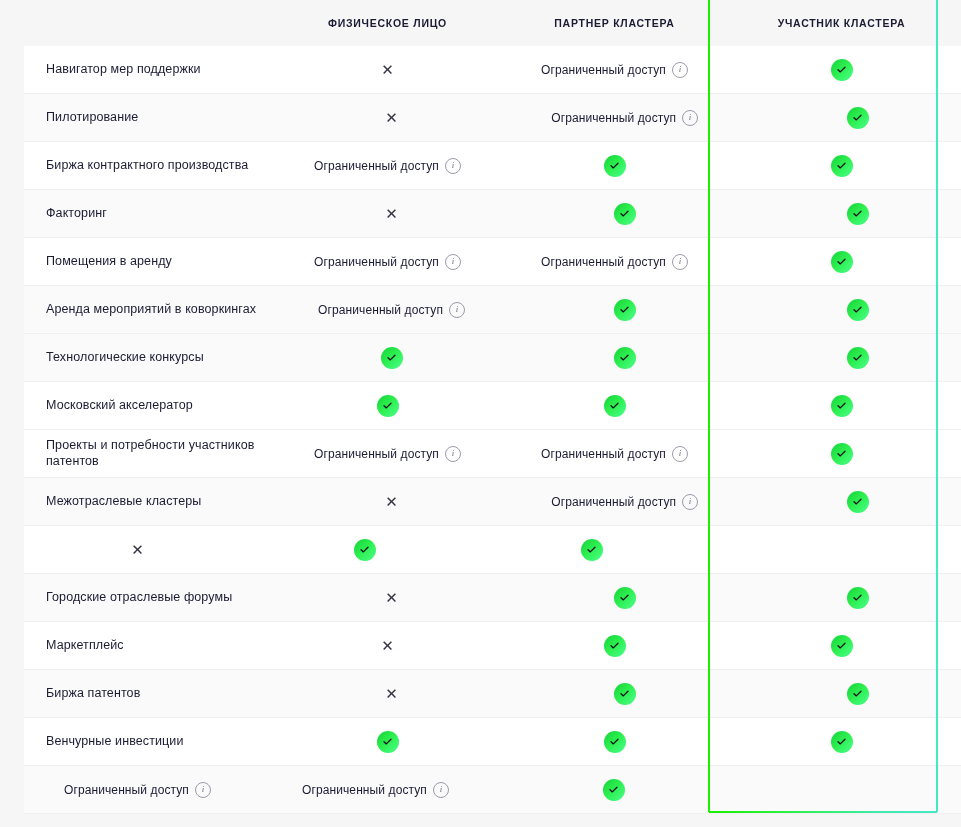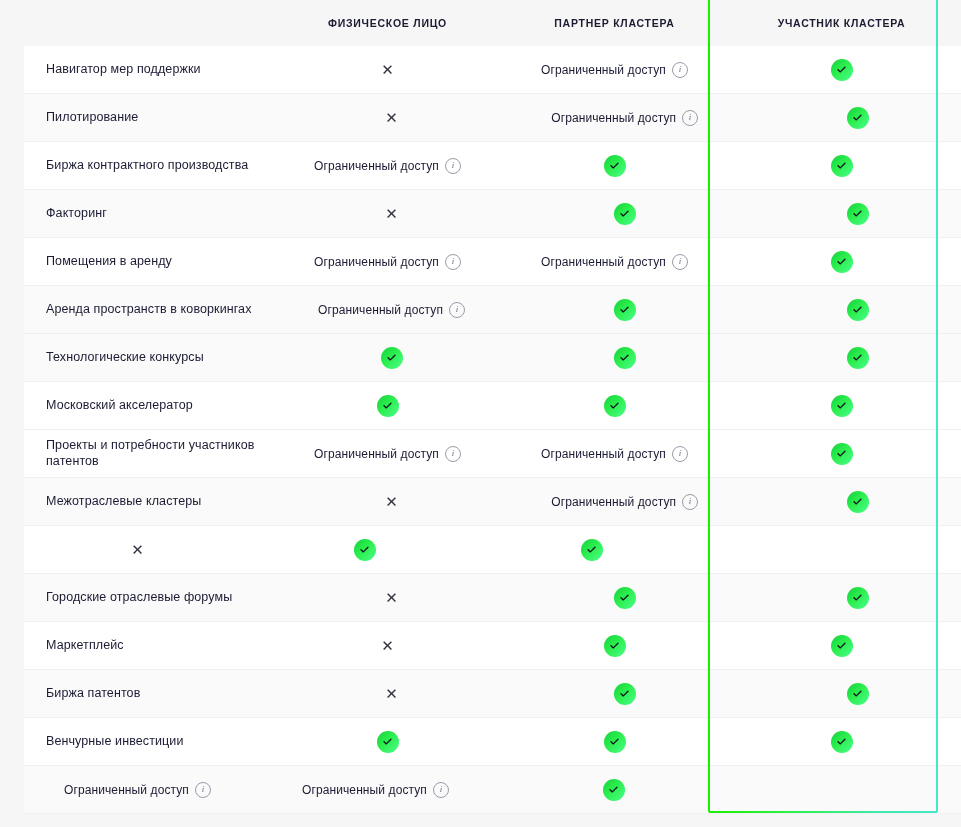--- a/index.html
+++ b/index.html
@@ -280,21 +280,21 @@
         </div>
         <div class="cell cell-val col-highlight">
           <span class="check-badge">
             <svg width="11" height="11" viewBox="0 0 12 12" aria-hidden="true">
               <path d="M2.2 6.2 L4.7 8.6 L9.8 3.6" fill="none" stroke="#15151F" stroke-width="1.5" stroke-linecap="round" stroke-linejoin="round"></path>
             </svg>
           </span>
         </div>
       </div>
       <div class="ct-row ct-body-row alt-gray">
-        <div class="cell cell-feature">Аренда пространств в коворкингах</div>
+        <div class="cell cell-feature">Аренда мероприятий в коворкингах</div>
         <div class="cell cell-val">
           <span class="limited">
             <span>Ограниченный доступ</span>
             <span class="info-icon">i</span>
           </span>
         </div>
         <div class="cell cell-val">
           <span class="check-badge">
             <svg width="11" height="11" viewBox="0 0 12 12" aria-hidden="true">
               <path d="M2.2 6.2 L4.7 8.6 L9.8 3.6" fill="none" stroke="#15151F" stroke-width="1.5" stroke-linecap="round" stroke-linejoin="round"></path>

